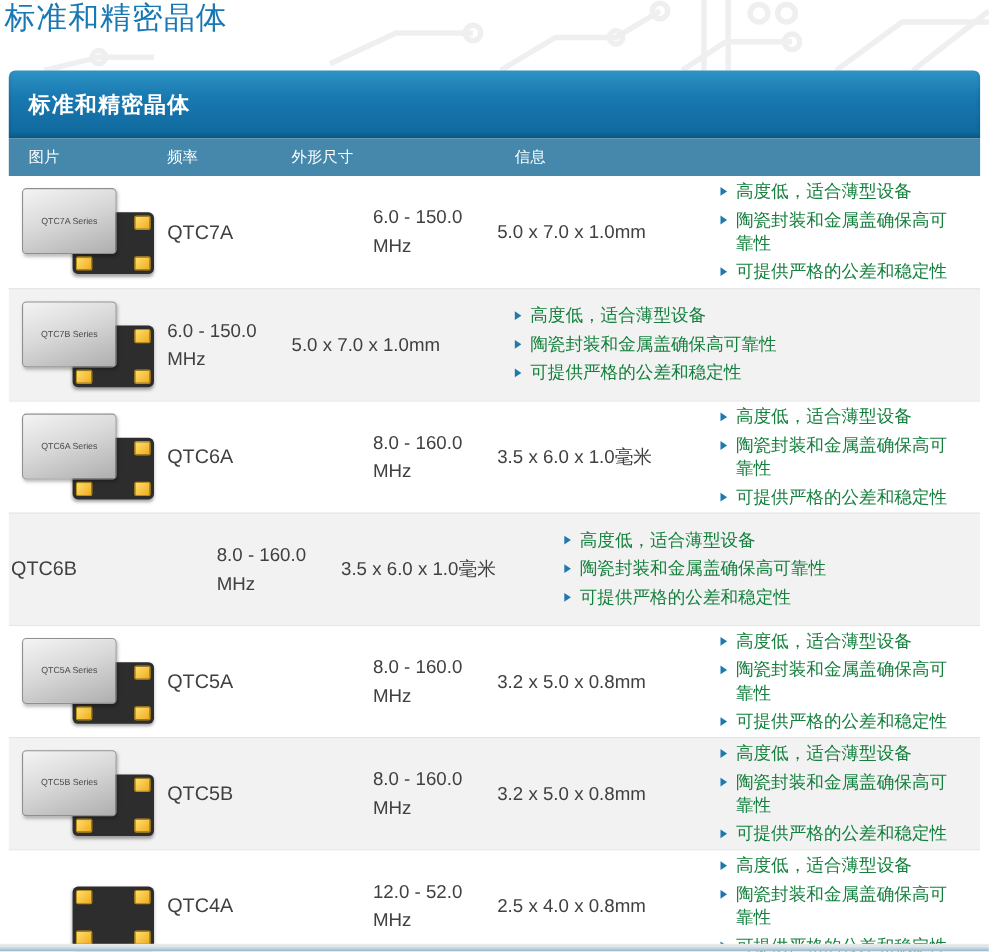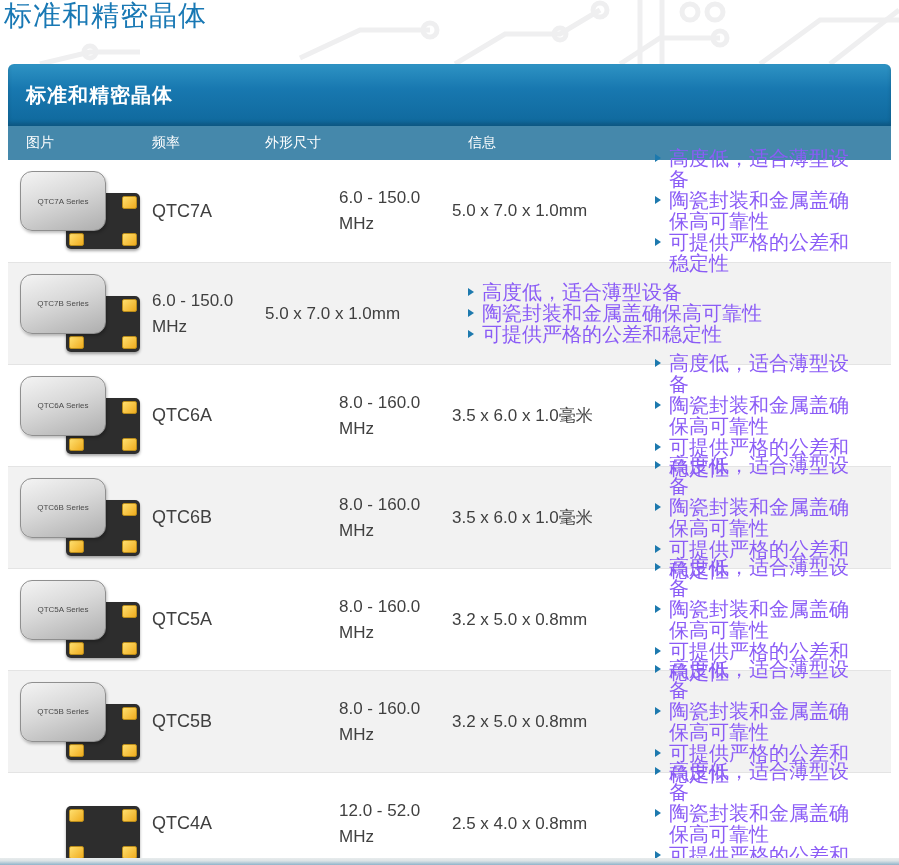--- a/index.html
+++ b/index.html
@@ -55,21 +55,21 @@
     border-top: 1px solid #e4e4e4;
     background: #ffffff;
   }
   .rows .row:first-child { border-top: none; }
   .rows .row:nth-child(even) { background: #f2f2f2; }
 
   .type-text { font-size: 18px; color: #404040; }
   .freq-text, .dims-text { font-size: 17px; color: #404040; line-height: 26px; }
 
   .info-list { list-style: none; margin: 0; padding: 0; }
-  .info-list li { display: flex; font-size: 20px; line-height: 21px; color: #8b5cf6; margin: 0 0; }
+  .info-list li { display: flex; font-size: 16px; line-height: 21px; color: #15803d; margin: 5px 0; }
   .tri {
     flex: none; width: 0; height: 0;
     margin: 6px 8px 0 0;
     border-left: 6px solid #1d79ae;
     border-top: 4px solid transparent;
     border-bottom: 4px solid transparent;
   }
 
   
   .product-image { position: relative; width: 122px; height: 84px; margin-left: 12px; }
@@ -83,21 +83,21 @@
     position: absolute; width: 15px; height: 13px;
     background: linear-gradient(135deg, #ffdf6e, #efac1f);
     border: 1px solid #b98c1a; border-radius: 2px;
   }
   .pad.tl { left: 3px; top: 3px; }   .pad.tr { right: 3px; top: 3px; }
   .pad.bl { left: 3px; bottom: 3px; } .pad.br { right: 3px; bottom: 3px; }
   .lid {
     position: absolute; left: 0; top: 2px;
     width: 86px; height: 60px;
     background: linear-gradient(160deg, #f4f4f4 0%, #d9d9d9 45%, #aeaeae 100%);
-    border: 1px solid #8f8f8f; border-radius: 12px;
+    border: 1px solid #8f8f8f; border-radius: 4px;
     box-shadow: 1px 2px 3px rgba(0,0,0,.25);
     display: flex; align-items: center; justify-content: center;
   }
   .lid-label { font-size: 8px; color: #4a4a4a; white-space: nowrap; }
 
   
   .bottom-strip {
     position: absolute; left: 0; right: 0; top: 858px; height: 7px; z-index: 4;
     background: linear-gradient(180deg, #e8eced 0%, #dce3e6 40%, #8fb3c9 100%);
   }
@@ -258,33 +258,20 @@
               </li>
               <li>
                 <span class="tri"></span>
                 <span>可提供严格的公差和稳定性</span>
               </li>
             </ul>
     </div>
   </div>
 
   <div class="row">
-    <div class="cell c-img">
-      <div class="product-image">
-        <div class="chip">
-          <span class="pad tl"></span>
-          <span class="pad tr"></span>
-          <span class="pad bl"></span>
-          <span class="pad br"></span>
-        </div>
-        <div class="lid">
-          <span class="lid-label">QTC6B Series</span>
-        </div>
-      </div>
-    </div>
     <div class="cell c-type">
       <span class="type-text">QTC6B</span>
     </div>
     <div class="cell c-freq">
       <span class="freq-text">8.0 - 160.0 MHz</span>
     </div>
     <div class="cell c-dims">
       <span class="dims-text">3.5 x 6.0 x 1.0毫米</span>
     </div>
     <div class="cell c-info">

